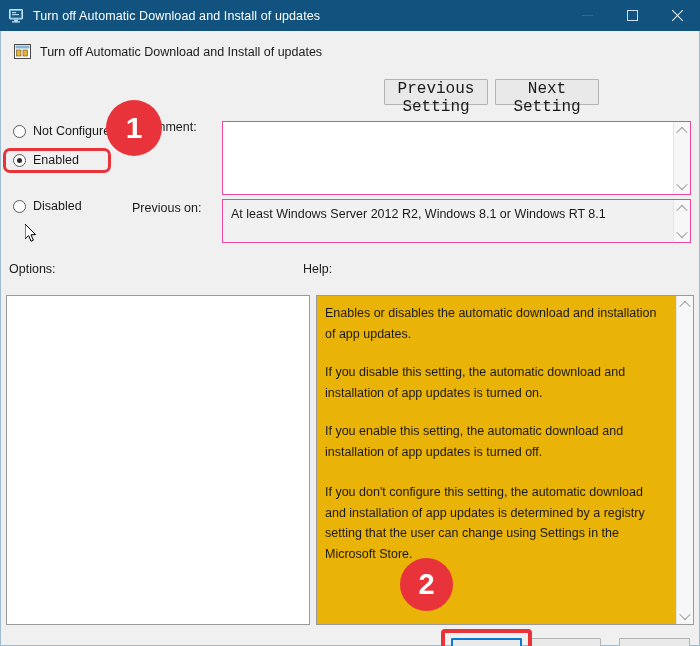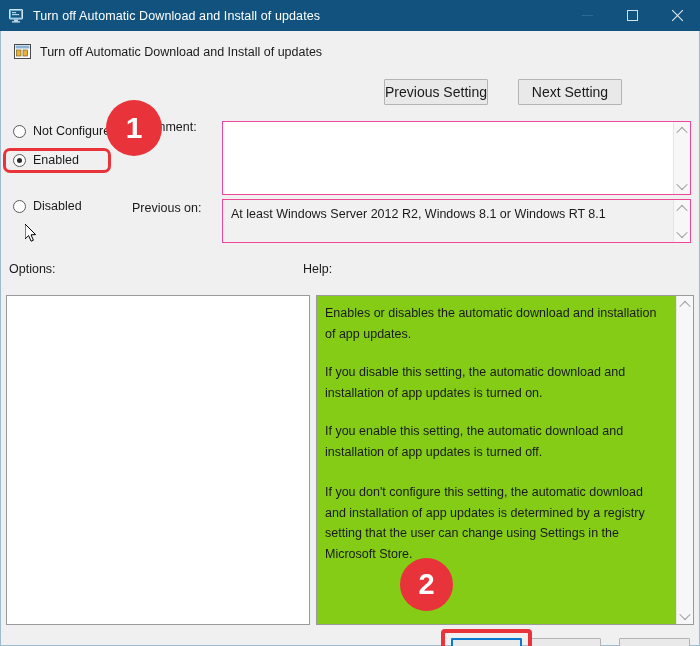--- a/index.html
+++ b/index.html
@@ -114,28 +114,28 @@
     color: #1a1a1a;
     white-space: nowrap;
   }
 
   .nav-btn {
     position: absolute;
     height: 26px;
     background: #e9e9e9;
     border: 1px solid #b4b4b4;
     border-radius: 1px;
-    font-family: Liberation Sans, sans-serif;
-    font-size: 14px;
+    font-family: Liberation Mono, monospace;
+    font-size: 16px;
     color: #1a1a1a;
     padding: 0;
     cursor: default;
   }
   #btn-prev { left: 383px; top: 48px; width: 104px; }
-  #btn-next { left: 494px; top: 48px; width: 104px; margin-left: 23px; }
+  #btn-next { left: 494px; top: 48px; width: 104px; }
 
   
   .radio-row {
     position: absolute;
     left: 12px;
     display: flex;
     align-items: center;
     height: 18px;
   }
   #radio-notconfigured { top: 91px; }
@@ -243,21 +243,21 @@
     left: 5px; top: 264px;
     width: 304px; height: 330px;
     background: #ffffff;
     border: 1px solid #9a9a9a;
     box-sizing: border-box;
   }
   #help-panel {
     position: absolute;
     left: 315px; top: 264px;
     width: 378px; height: 330px;
-    background: #84cc16;
+    background: #eab308;
     border: 1px solid #9a9a9a;
     box-sizing: border-box;
   }
   #help-text {
     position: absolute;
     left: 8px; top: 7px;
     width: 340px;
     font-size: 12.5px;
     line-height: 20.5px;
     color: #1a1a1a;

